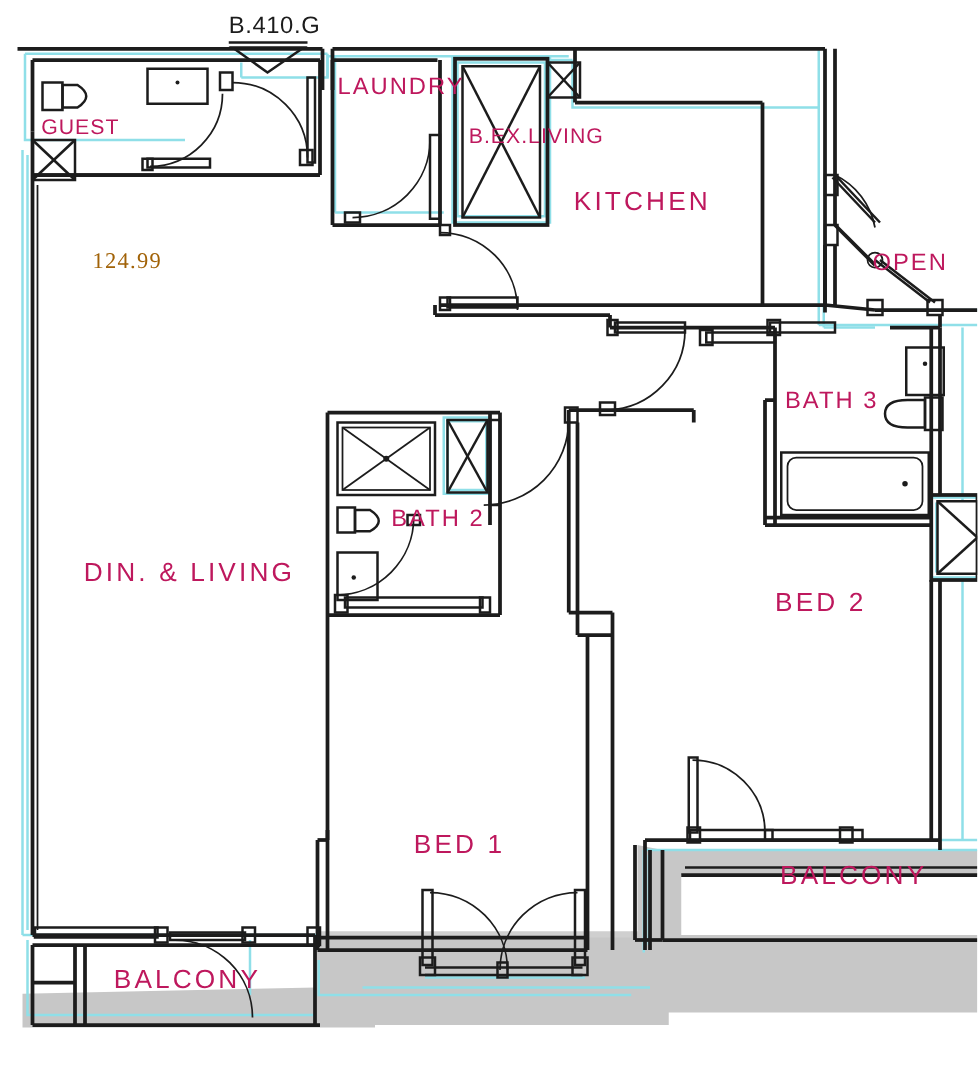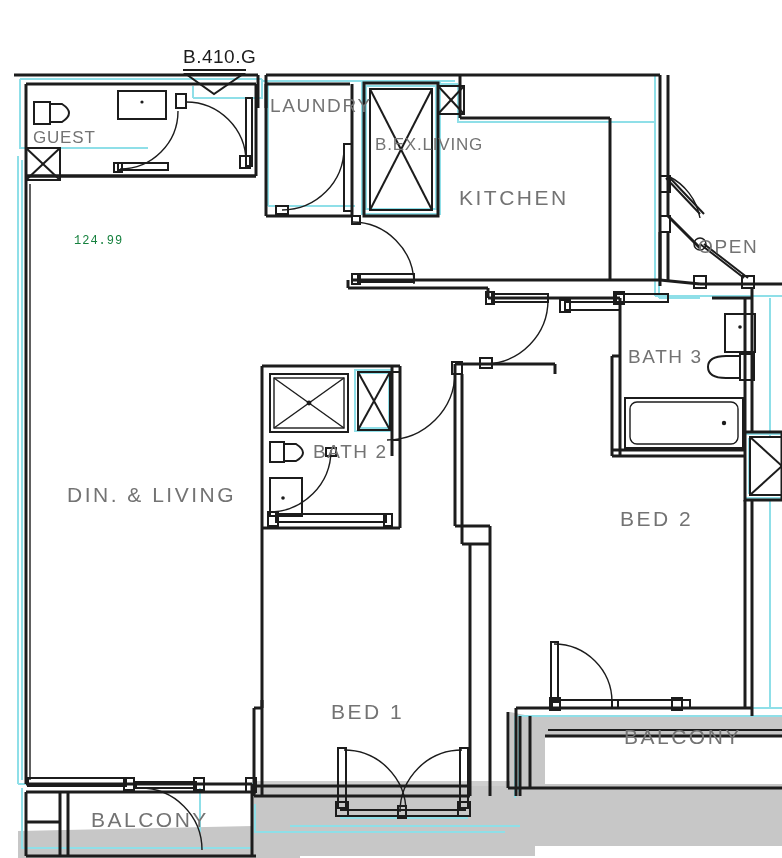--- a/index.html
+++ b/index.html
@@ -12,46 +12,45 @@
     width: 782px;
     height: 858px;
     font-family: "Liberation Sans", sans-serif;
     overflow: hidden;
   }
   #plan-root {
     position: relative;
     width: 782px;
     height: 630px;
     background: #ffffff;
-    margin-top: 36px;
   }
   #plan-svg {
     position: absolute;
     left: 0;
     top: 0;
     width: 782px;
     height: 858px;
   }
   .room-label {
     position: absolute;
     font-family: "Liberation Sans", sans-serif;
-    color: #737373;
+    color: #be185d;
     white-space: nowrap;
     letter-spacing: 1px;
     user-select: none;
   }
   .lbl-big    { font-size: 21px; letter-spacing: 2.5px; }
   .lbl-med    { font-size: 19px; letter-spacing: 1.6px; }
   .lbl-small  { font-size: 17px; letter-spacing: 0.8px; }
   .area-label {
     position: absolute;
-    font-size: 12px;
+    font-size: 18px;
     letter-spacing: 1px;
-    color: #15803d;
-    font-family: Liberation Mono, monospace;
+    color: #a16207;
+    font-family: Liberation Serif, serif;
     user-select: none;
   }
   .unit-tag {
     position: absolute;
     font-size: 19px;
     letter-spacing: 0.5px;
     color: #1c1c1c;
     font-family: "Liberation Sans", sans-serif;
     user-select: none;
   }

